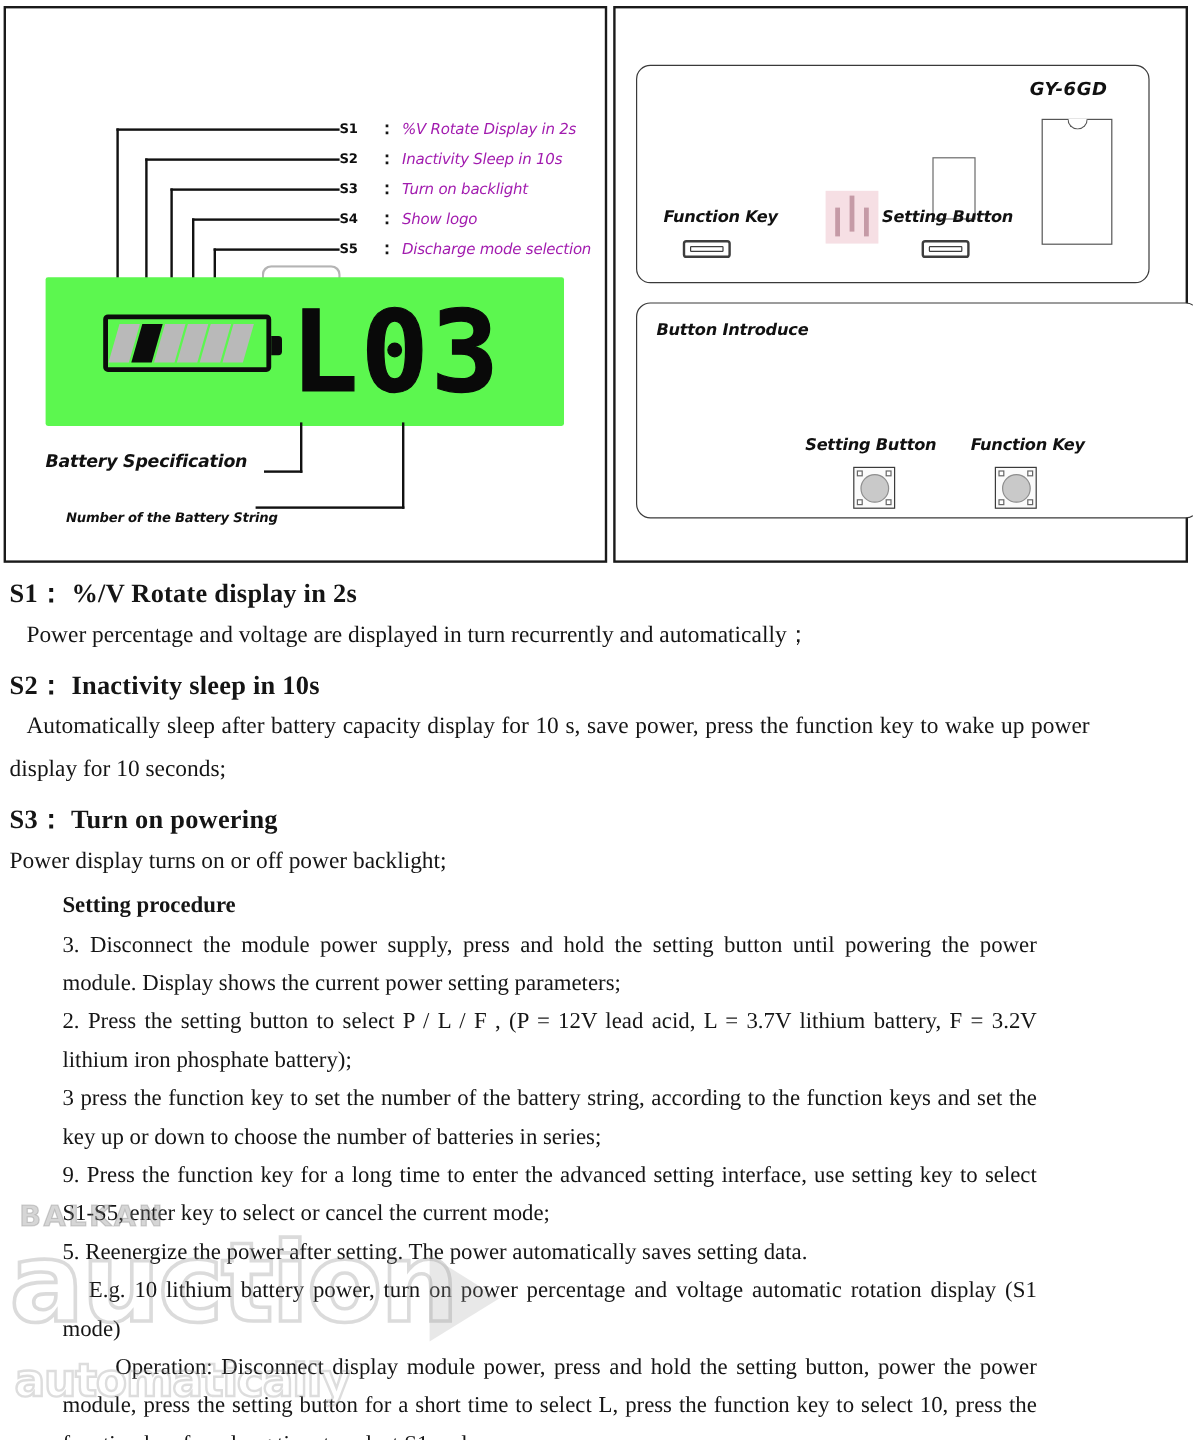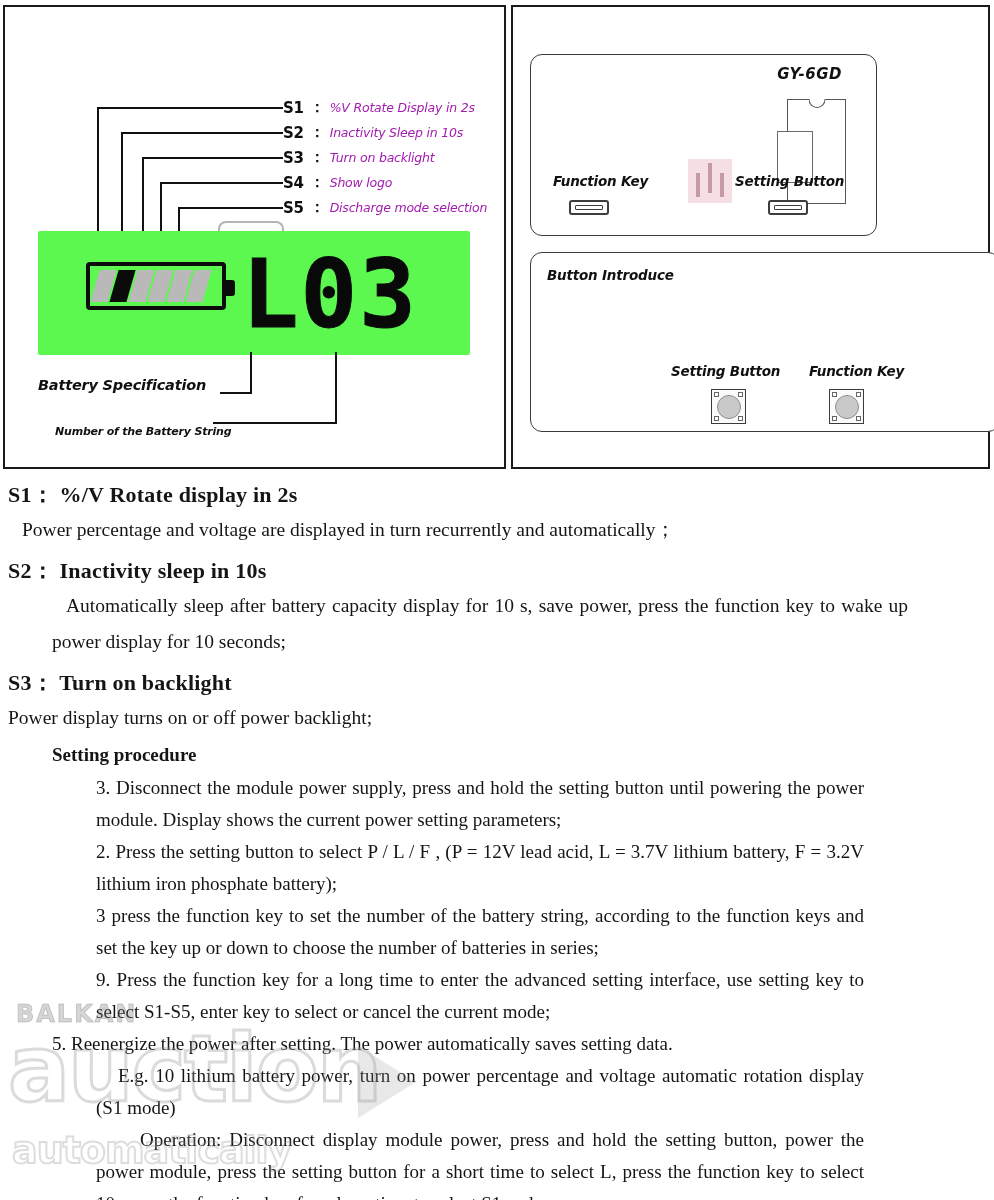--- a/index.html
+++ b/index.html
@@ -53,42 +53,42 @@
     letter-spacing:2px;color:#090909;
     display:flex;align-items:center;justify-content:flex-start;
     -webkit-text-stroke:1px #090909;
   }
 
   
   .ln{position:absolute;background:#111;}
   .s-list{position:absolute;left:278px;top:88px;width:224px;}
   .s-item{height:25px;display:flex;align-items:center;white-space:nowrap;}
   .s-key{
-    font-family:"DejaVu Sans", sans-serif;font-weight:bold;font-size:15px;
-    color:#0e0e0e;margin-right:6px;letter-spacing:-.3px;text-align:right;
+    font-family:"DejaVu Sans", sans-serif;font-weight:bold;font-size:11px;
+    color:#0e0e0e;margin-right:17px;letter-spacing:-.3px;text-align:right;
   }
   .s-colon{font-family:"DejaVu Sans",sans-serif;font-weight:bold;font-size:15px;margin-right:5px;}
   .s-val{
     font-family:"DejaVu Sans", sans-serif;font-style:italic;font-size:12.5px;
     color:#a21caf;letter-spacing:-.2px;
   }
 
   .lbl-italic{
     position:absolute;font-family:"DejaVu Sans",sans-serif;font-style:italic;
     font-weight:bold;color:#111;white-space:nowrap;letter-spacing:-.2px;
   }
   .batt-spec{left:33px;top:370px;font-size:14.5px;}
   .batt-string{left:50px;top:418px;font-size:11px;}
 
   
   .sub-card{
     position:absolute;border:1.6px solid #3a3a3a;border-radius:12px;
     background:#fff;box-sizing:border-box;
   }
-  .sub-top{left:17px;top:47px;width:347px;height:182px;}
+  .sub-top{left:17px;top:47px;width:428px;height:182px;}
   .sub-bottom{left:17px;top:245px;width:470px;height:180px;}
   .model-label{
     position:absolute;right:34px;top:10px;font-family:"DejaVu Sans",sans-serif;
     font-style:italic;font-weight:bold;font-size:15px;color:#111;letter-spacing:.5px;
   }
   .slot-big{
     position:absolute;right:30px;top:44px;width:59px;height:105px;
     border:1.3px solid #555;background:#fff;box-sizing:border-box;
   }
   .slot-notch{
@@ -135,21 +135,21 @@
   }
   .hd{
     font-family:"Liberation Serif", serif;font-weight:bold;font-size:22px;
     margin:8px 0 2px 0;letter-spacing:.2px;
   }
   .p{
     font-family:"Liberation Serif", serif;font-size:19.5px;line-height:36px;
     margin:0;text-align:justify;
   }
   .p.ind{text-indent:14px;}
-  .p.just{text-align:justify;text-align-last:left;margin-left:44px;}
+  .p.just{text-align:justify;text-align-last:left;}
   .sub-hd{
     font-family:"Liberation Serif", serif;font-weight:bold;font-size:19px;
     margin:2px 0 0 44px;line-height:34px;
   }
   .block{margin-left:44px;margin-right:44px;}
   .block .p{font-size:19px;line-height:32px;}
   .indent1{text-indent:22px;}
   .indent2{text-indent:44px;}
 
   
@@ -305,21 +305,21 @@
 </div>
 
 <div class="doc">
 
   <div class="hd">S1：  %/V  Rotate display in 2s</div>
   <p class="p ind">Power percentage and voltage are displayed in turn recurrently and automatically；</p>
 
   <div class="hd">S2：  Inactivity sleep in 10s</div>
   <p class="p ind just">Automatically sleep after battery capacity display for 10 s, save power, press the function key to wake up power display for 10 seconds;</p>
 
-  <div class="hd">S3：  Turn on backlight</div>
+  <div class="hd">S3：  Turn on powering</div>
   <p class="p">Power display turns on or off power backlight;</p>
 
   <div class="sub-hd">Setting procedure</div>
 
   <div class="block">
     <p class="p just">3. Disconnect the module power supply, press and hold the setting button until powering the power module. Display shows the current power setting parameters;</p>
     <p class="p just">2. Press the setting button to select P / L / F  ,  (P = 12V lead acid, L = 3.7V lithium battery, F = 3.2V lithium iron phosphate battery);</p>
     <p class="p just">3 press the function key to set the number of the battery string, according to the function keys and set the key up or down to choose the number of batteries in series;</p>
     <p class="p just">9. Press the function key for a long time to enter the advanced setting interface, use setting key to select S1-S5, enter key to select or cancel the current mode;</p>
     <p class="p">5. Reenergize the power after setting. The power automatically saves setting data.</p>

